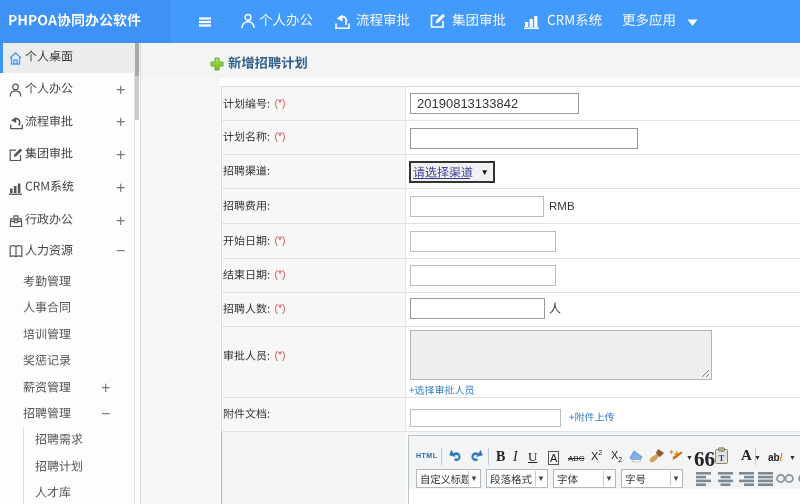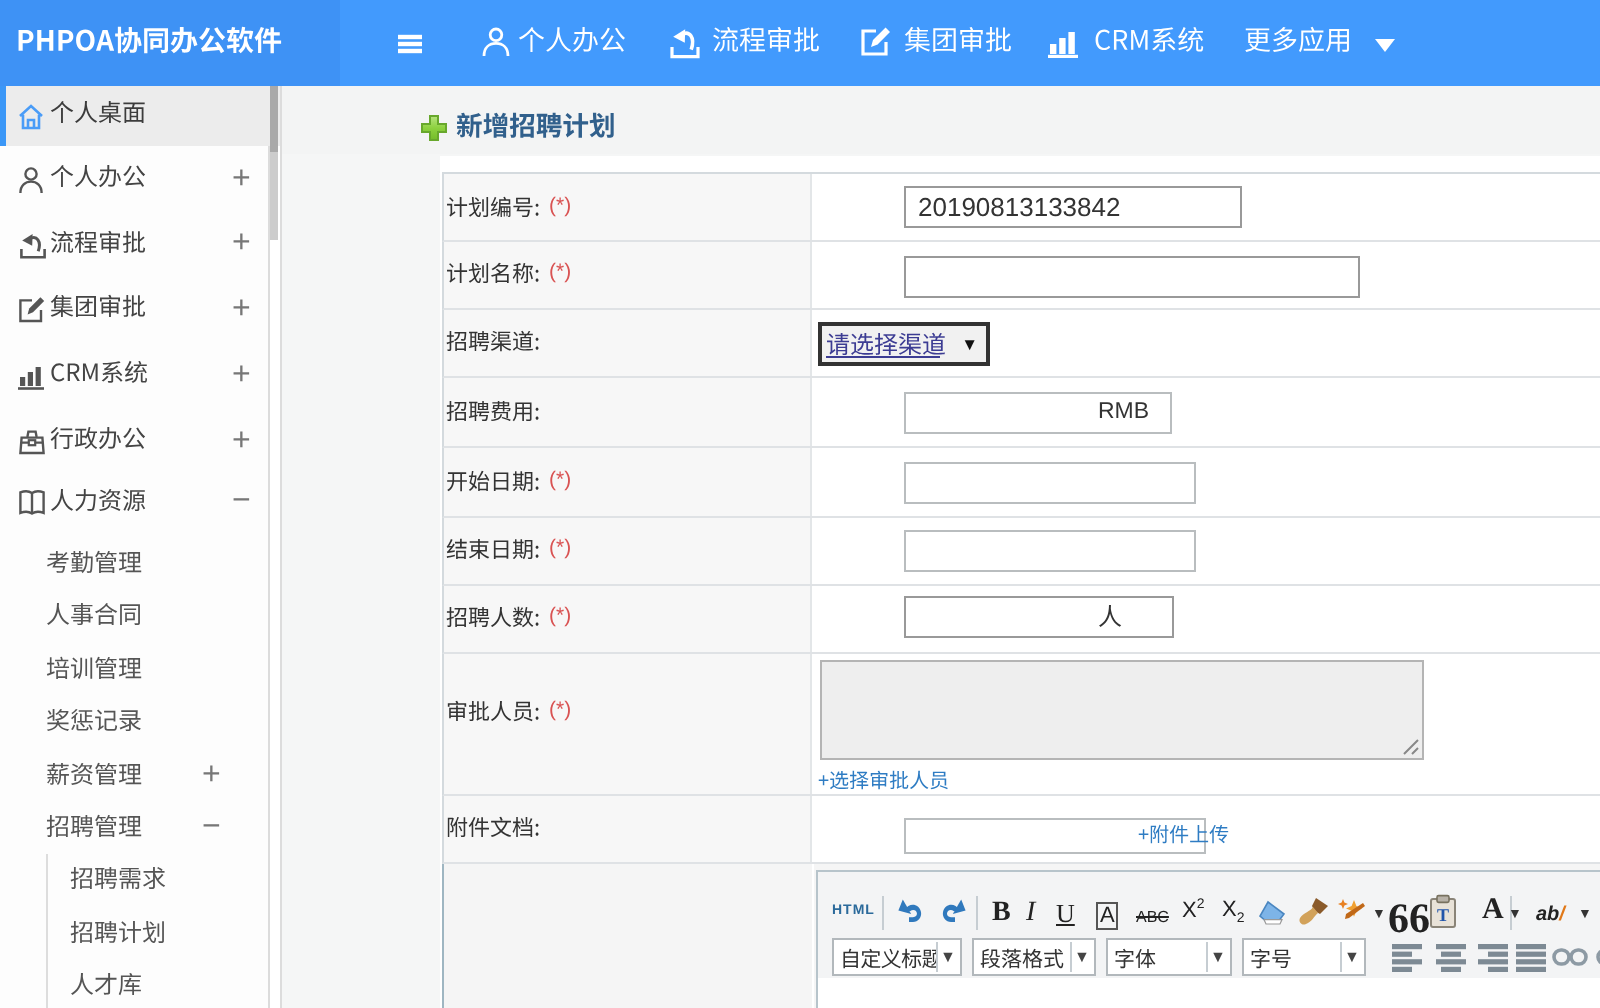--- a/index.html
+++ b/index.html
@@ -18,21 +18,21 @@
 .plus{position:absolute;font-size:16px;color:#777;font-weight:400;}
 .sicon{position:absolute;left:9px;}
 
 #content{position:absolute;left:141px;top:43px;width:659px;height:461px;background:#f5f6f6;}
 #titlebar{position:absolute;left:0;top:0;width:659px;height:34px;background:#f3f4f4;}
 
 .trow{position:absolute;left:80px;width:579px;border-bottom:1px solid #dfe2e5;border-left:1px solid #d4dade;}
 .lab{position:absolute;left:0;top:0;bottom:0;width:184px;background:#f7f7f7;border-right:1px solid #e3e6e8;
   font-size:11px;color:#333;}
 .fld{position:absolute;left:185px;top:0;bottom:0;right:0;background:#fff;}
-.inp{position:absolute;background:#fff;border:1px solid #999;margin-left:42px;}
+.inp{position:absolute;background:#fff;border:1px solid #999;}
 .tsep{position:absolute;top:12px;width:1px;height:17px;background:#c6cdd2;}
 .ticon{position:absolute;top:13px;color:#222;}
 .tsel{position:absolute;top:33px;height:19px;background:#fff;border:1px solid #b2b8bc;}
 .tsel i{position:absolute;right:1px;top:1px;width:11px;height:15px;border-left:1px solid #c6cdd2;
   font-style:normal;font-size:8px;color:#444;text-align:center;line-height:15px;background:#fff;}
 </style>
 </head>
 <body>
 
 <div id="nav">
@@ -462,21 +462,21 @@
     </svg>
     <div class="abs" style="left:277px;top:18px;font-size:7px;color:#333">▼</div>
     <div class="ticon" style="left:285px;font-family:'Liberation Serif',serif;font-weight:bold;font-size:21px;top:11px">66</div>
     <svg class="abs" style="left:305px;top:11px" width="15" height="18" viewBox="0 0 15 18">
       <rect x="1.5" y="2.5" width="12" height="14" rx="1" fill="#e8e2d8" stroke="#8a8478" stroke-width="1"></rect>
       <rect x="4.5" y="0.8" width="6" height="3.4" rx="0.8" fill="#b8b2a8" stroke="#77715f" stroke-width="0.8"></rect>
       <text x="7.5" y="13.5" font-size="9" font-weight="bold" fill="#2255aa" text-anchor="middle" font-family="Liberation Serif">T</text>
     </svg>
     <div class="ticon" style="left:332px;font-family:'Liberation Serif',serif;font-size:15px;font-weight:bold;top:11px">A</div>
     <div class="abs" style="left:345px;top:18px;font-size:7px;color:#333">▼</div>
-    <div class="ticon" style="left:359px;font-size:10px;font-weight:bold;font-style:italic;top:16px">ab<span style="color:#e07818">/</span></div>
+    <div class="ticon" style="left:359px;font-size:10px;font-weight:bold;top:16px">ab<span style="color:#e07818">/</span></div>
     <div class="abs" style="left:380px;top:18px;font-size:7px;color:#333">▼</div>
 
     <div class="tsel" style="left:7px;width:65px">
         <svg class="abs" style="left:3px;top:3.5px" width="52" height="14">
           <g fill="#333" transform="translate(0,9.24) scale(0.01050,-0.01050)">
             <use href="#g81ea" x="0"></use>
             <use href="#g5b9a" x="970"></use>
             <use href="#g4e49" x="1940"></use>
             <use href="#g6807" x="2910"></use>
             <use href="#g9898" x="3880"></use>

